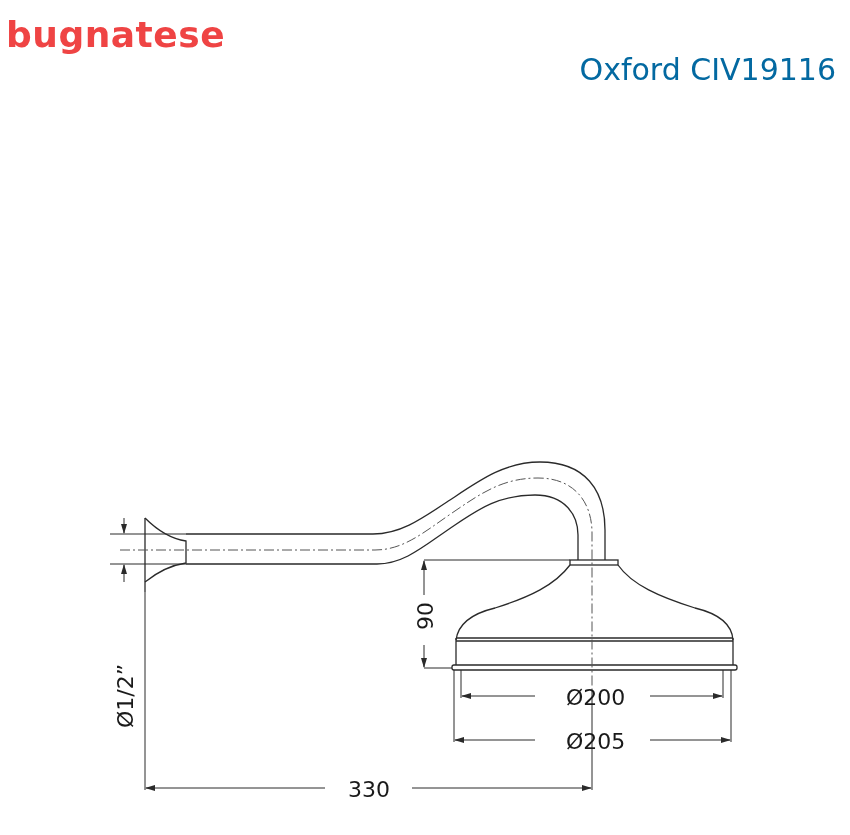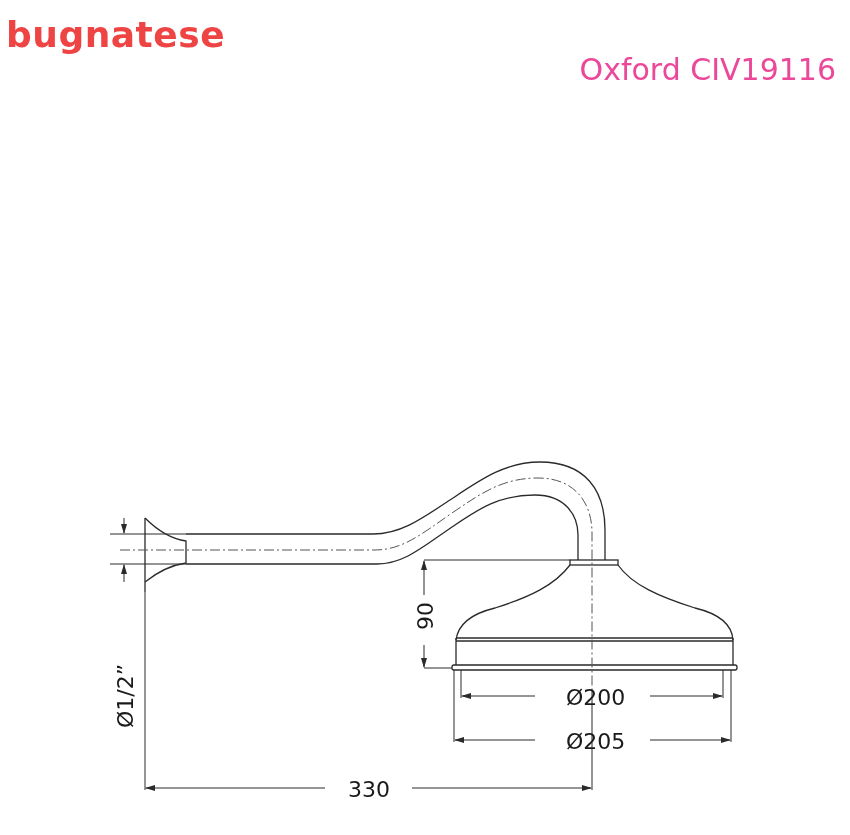--- a/index.html
+++ b/index.html
@@ -5,21 +5,21 @@
     html, body { margin: 0; padding: 0; background: #ffffff; }
     body { width: 850px; height: 835px; position: relative; overflow: hidden; font-family: "DejaVu Sans", sans-serif; }
     .brand {
       position: absolute; left: 6px; top: 14px;
       font-family: "DejaVu Sans", sans-serif;
       font-size: 36px; font-weight: bold; color: #ef4444; letter-spacing: 0.5px;
     }
     .model {
       position: absolute; right: 14px; top: 52px;
       font-family: "DejaVu Sans", sans-serif;
-      font-size: 30px; color: #ec4899;
+      font-size: 30px; color: #0369a1;
     }
     svg.drawing { position: absolute; left: 0; top: 0; }
     .dim-text { font-family: "DejaVu Sans", sans-serif; font-size: 22px; fill: #1a1a1a; }
   </style>
 </head>
 <body>
 
 <div class="brand">bugnatese</div>
 <div class="model">Oxford CIV19116</div>
 

